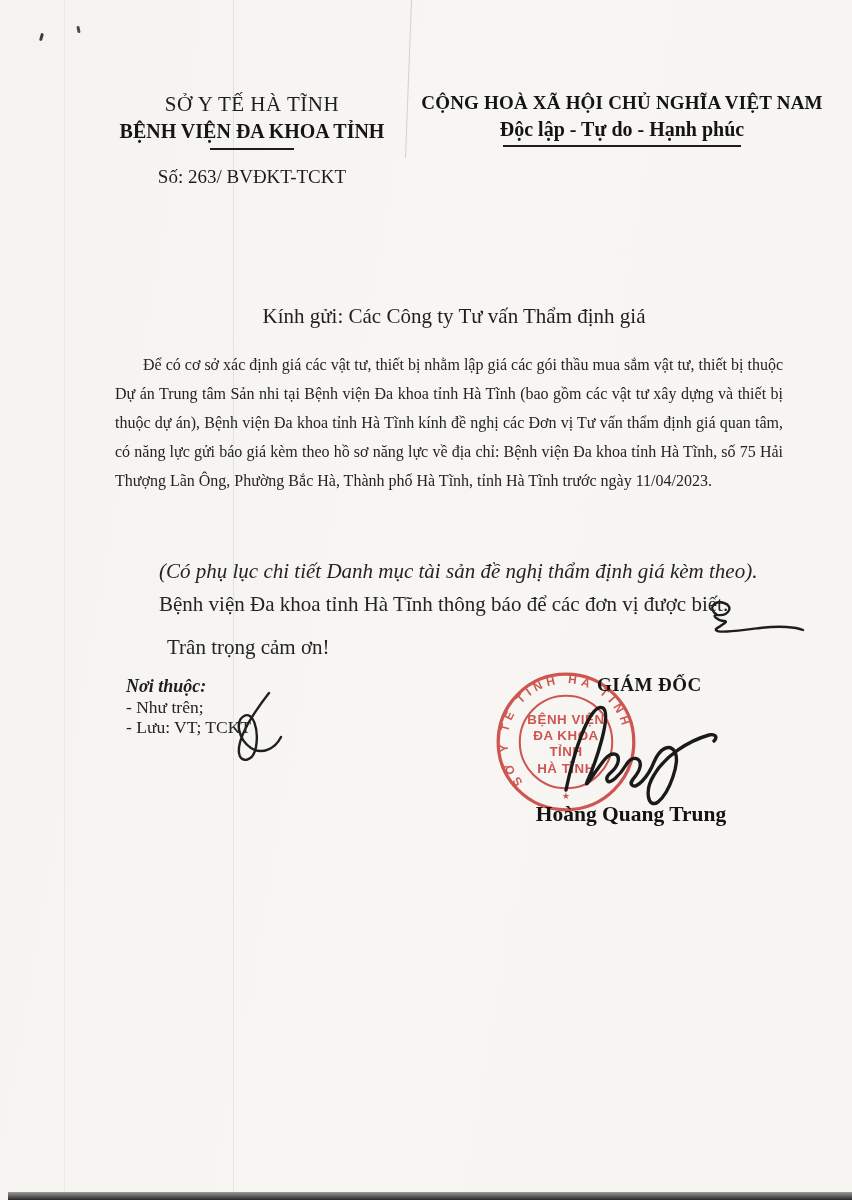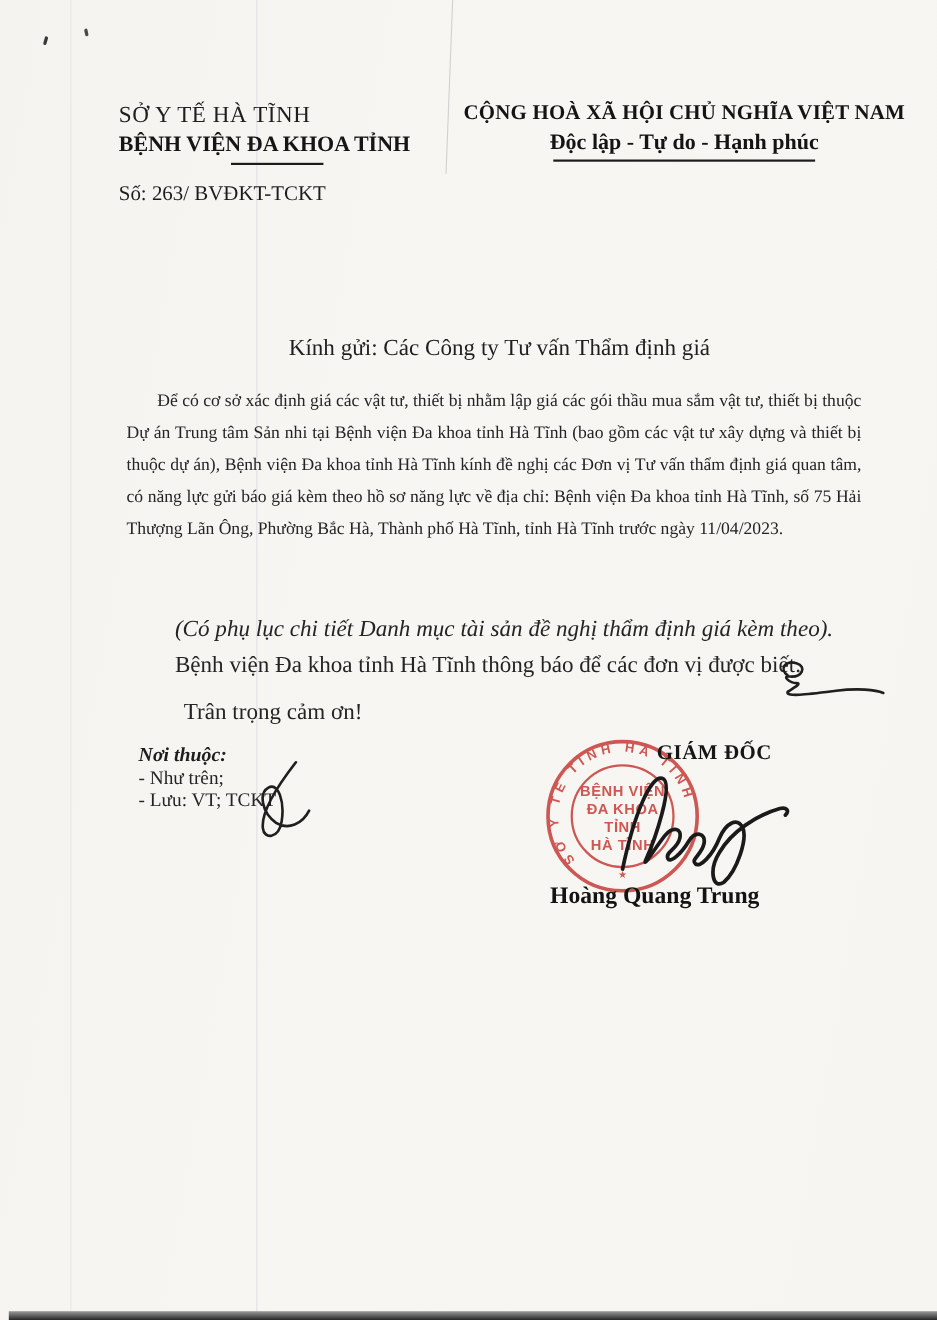--- a/index.html
+++ b/index.html
@@ -14,21 +14,21 @@
   .page{position:absolute;inset:0;background:linear-gradient(100deg,#f4f3f0 0%,#f7f6f3 45%,#f6f5f1 100%);}
   .abs{position:absolute;}
   
   .crease-top{left:408px;top:0;width:1px;height:158px;background:rgba(140,140,145,0.35);transform:rotate(2.2deg);}
   .crease-mid{left:233px;top:0;width:1px;height:1200px;background:rgba(150,160,185,0.22);}
   .crease-left{left:64px;top:0;width:1px;height:1200px;background:rgba(150,150,150,0.12);}
   .speck1{left:40px;top:33px;width:3px;height:8px;background:#3a3a3a;border-radius:2px;transform:rotate(16deg);}
   .speck2{left:77px;top:26px;width:3px;height:7px;background:#4a4a4a;border-radius:2px;transform:rotate(-12deg);}
   .bottom-bar{left:8px;right:0;top:1192px;height:8px;background:linear-gradient(180deg,#9a9a9a 0%,#5a5a5a 55%,#262626 100%);}
   
-  .hdr-left{left:108px;top:92px;width:288px;}
+  .hdr-left{left:108px;top:92px;width:288px;text-align:center;}
   .parent-org{font-size:21px;letter-spacing:0.5px;color:#1e1e1e;}
   .org-name{font-size:20px;font-weight:bold;color:#151515;margin-top:3px;}
   .org-underline{width:84px;height:2px;background:#1c1c1c;margin:5px auto 0;}
   .doc-number{font-size:19px;margin-top:16px;color:#1c1c1c;}
   .subject{font-size:16.5px;line-height:20.5px;margin-top:4px;color:#262626;}
   .hdr-right{left:402px;top:92px;width:404px;text-align:center;margin-left:18px;}
   .national-title{font-size:19px;font-weight:bold;letter-spacing:0.2px;color:#141414;}
   .motto{font-size:20px;font-weight:bold;color:#141414;margin-top:4px;}
   .motto-underline{width:238px;height:2px;background:#1c1c1c;margin:4px auto 0;}
   .place-date{font-size:21px;font-style:italic;margin-top:21px;color:#202020;}
@@ -36,21 +36,21 @@
   .salutation{left:0;top:304px;width:852px;padding-left:56px;box-sizing:border-box;text-align:center;font-size:21px;color:#1f1f1f;}
   .body-par{left:115px;top:350px;width:668px;font-size:16px;line-height:29px;text-align:justify;text-indent:28px;color:#242424;}
   .note-line{left:159px;top:559px;font-size:21px;font-style:italic;color:#242424;text-align:center;}
   .notice-line{left:159px;top:592px;font-size:21px;color:#242424;}
   .thanks-line{left:167px;top:635px;font-size:21px;color:#242424;}
   
   .recipients{left:126px;top:676px;}
   .recipients-label{font-size:18px;font-weight:bold;font-style:italic;color:#1d1d1d;}
   .recipient-item{font-size:17.5px;line-height:20px;color:#242424;}
   .director-title{left:597px;top:674px;font-size:19px;font-weight:bold;letter-spacing:0.5px;color:#161616;}
-  .signer-name{left:500px;top:802px;width:262px;font-size:21.5px;font-weight:bold;color:#131313;}
+  .signer-name{left:500px;top:802px;width:262px;text-align:center;font-size:21.5px;font-weight:bold;color:#131313;}
   .stamp-wrap{left:491px;top:667px;width:150px;height:150px;}
   .sig-main{left:556px;top:690px;width:166px;height:120px;}
   .sig-small{left:702px;top:596px;width:104px;height:48px;}
   .sig-tckt{left:217px;top:689px;width:72px;height:78px;}
   svg{display:block;}
   .stamp-sans{font-family:"Liberation Sans","DejaVu Sans",sans-serif;font-weight:bold;}
 </style>
 </head>
 <body>
 

